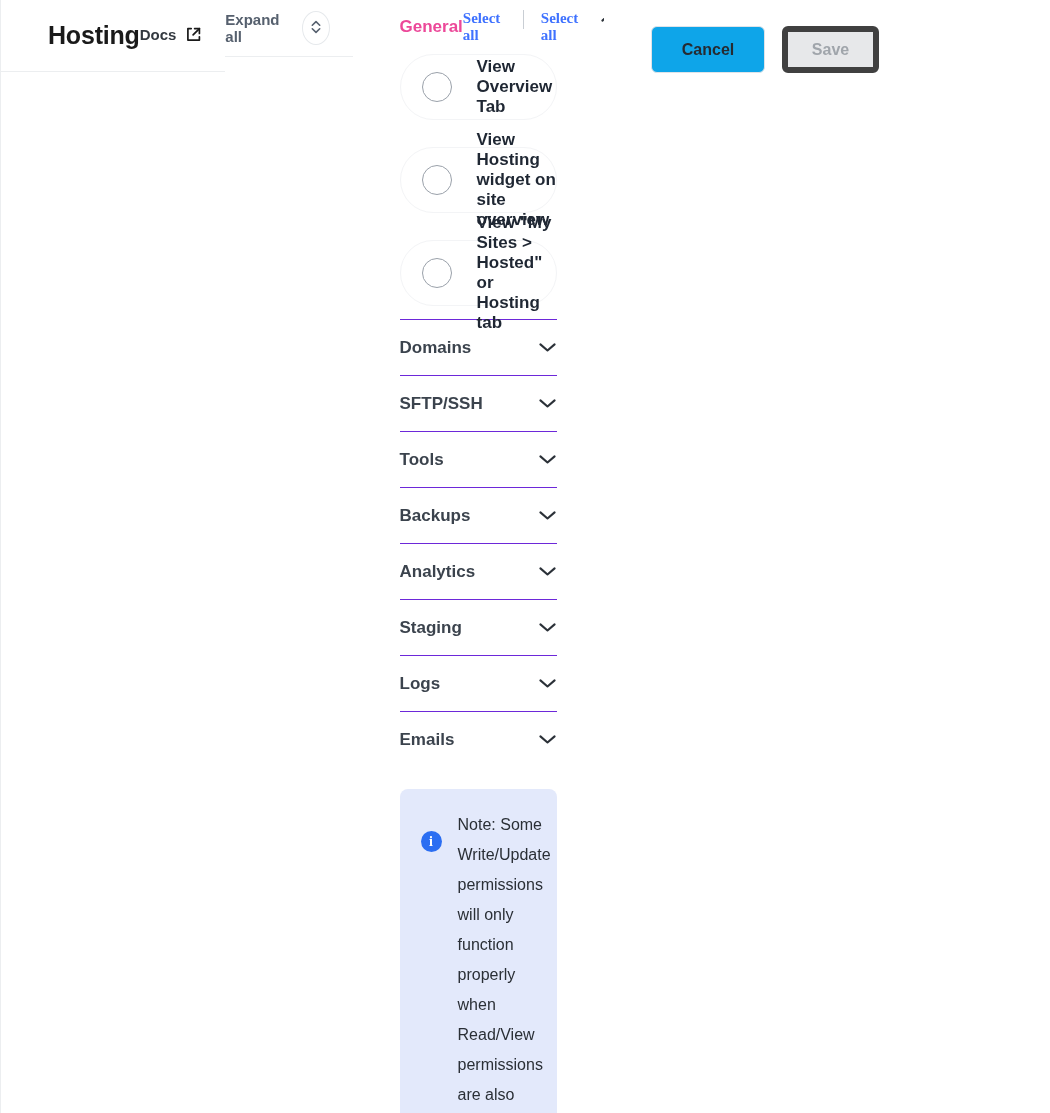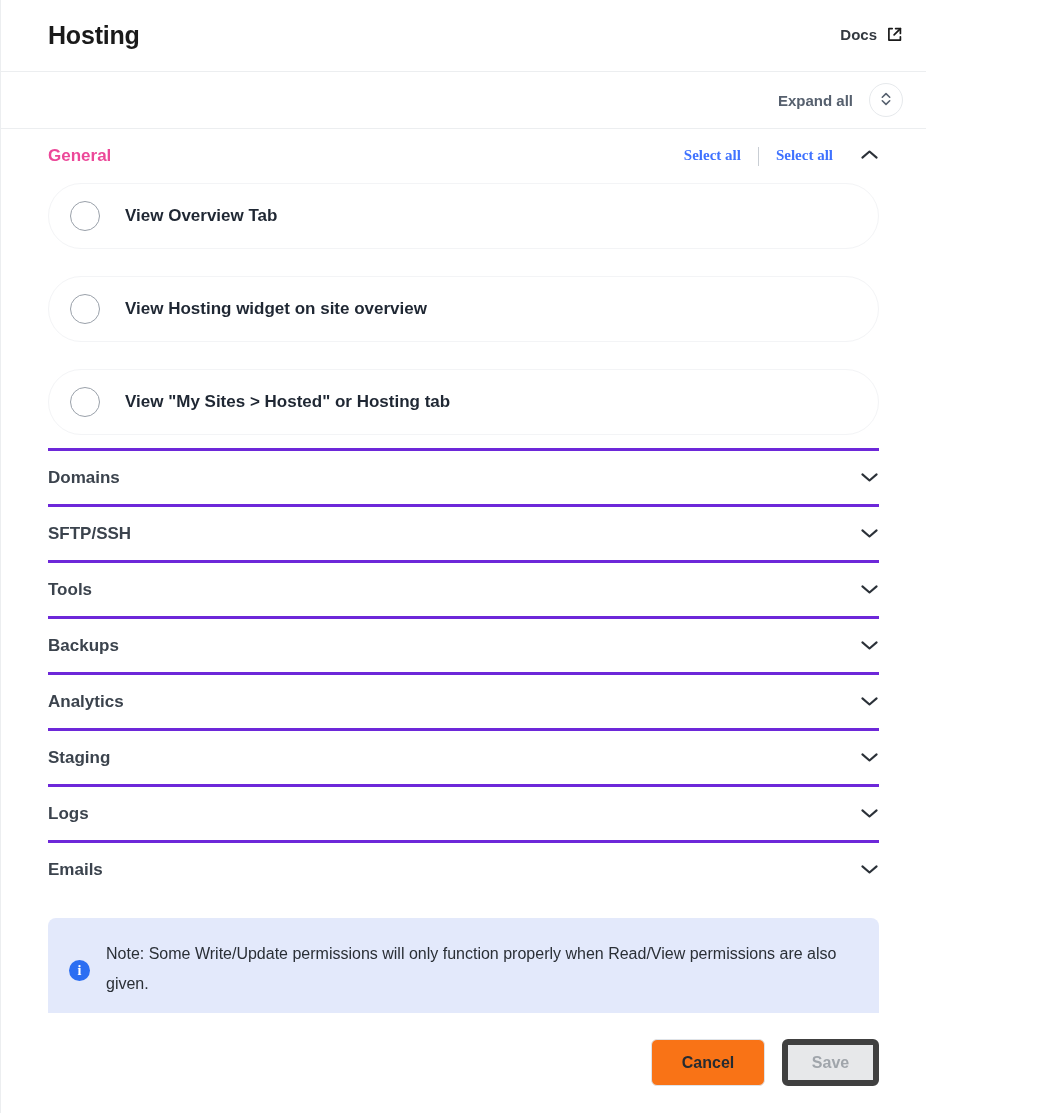--- a/index.html
+++ b/index.html
@@ -15,21 +15,21 @@
     color: #1a1a1a;
     overflow: hidden;
   }
 
   .panel {
     width: 926px;
     height: 1113px;
     background: #fff;
     border-left: 1px solid #eceef0;
     display: flex;
-    flex-direction: column;
+    flex-direction: row;
   }
 
   
   .panel-header {
     height: 72px;
     flex: 0 0 72px;
     border-bottom: 1px solid #eceef0;
     display: flex;
     align-items: center;
     justify-content: space-between;
@@ -150,21 +150,21 @@
   .perm-label {
     margin-left: 25px;
     font-size: 17px;
     font-weight: bold;
     color: #1f2733;
   }
 
   
   .section-row {
     height: 56px;
-    border-top: 3px solid #6d28d9;
+    border-top: 1px solid #6d28d9;
     display: flex;
     align-items: center;
     justify-content: space-between;
     cursor: pointer;
   }
   .section-row:last-of-type { border-bottom: 1px solid #eef0f2; }
   .section-title {
     font-size: 17px;
     font-weight: bold;
     color: #3b434d;
@@ -216,21 +216,21 @@
     font-weight: bold;
     font-family: "Liberation Sans", sans-serif;
     display: flex;
     align-items: center;
     justify-content: center;
     cursor: pointer;
   }
   .btn-cancel {
     min-width: 114px;
     padding: 0 23px;
-    background: #f97316;
+    background: #0ea5e9;
     border: 1px solid #dfe3e8;
     color: #262b31;
   }
   .btn-save {
     min-width: 97px;
     padding: 0 23px;
     background: #e7e8ea;
     border: 6px solid #404040;
     color: #a0a5ab;
     cursor: default;

